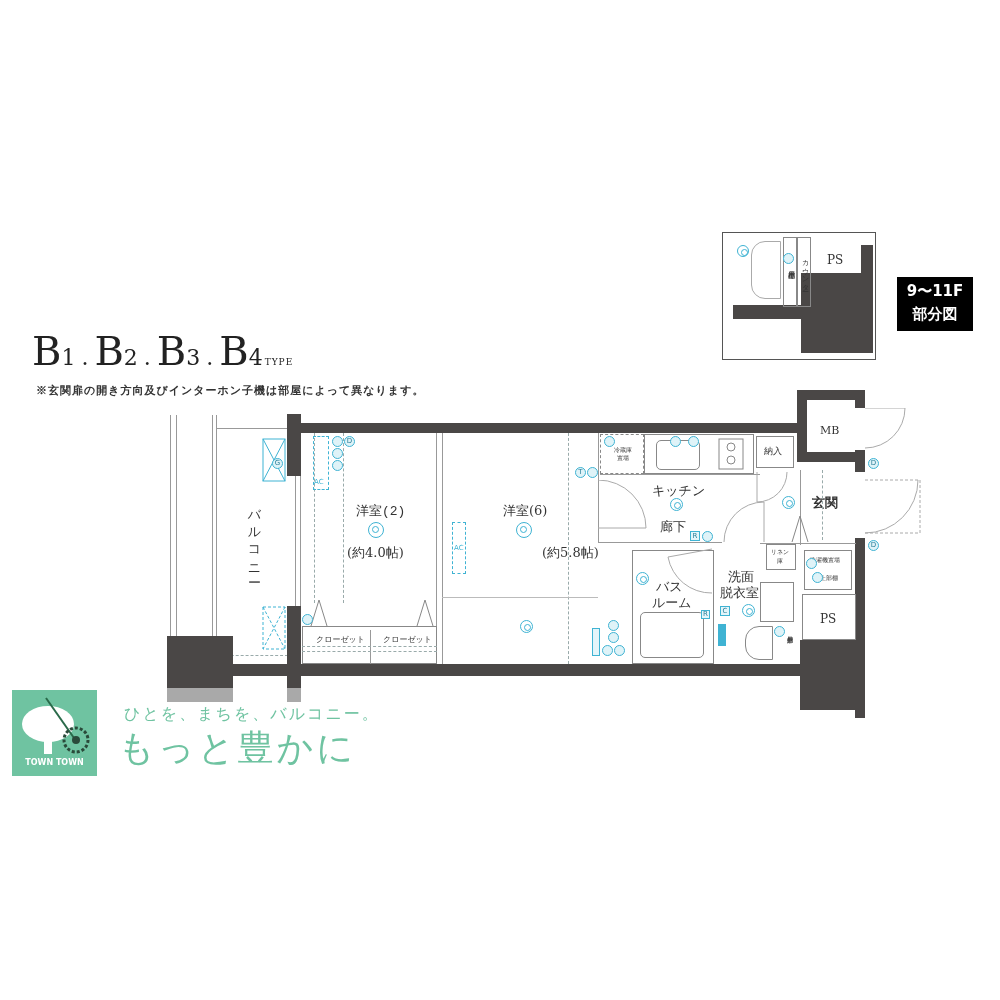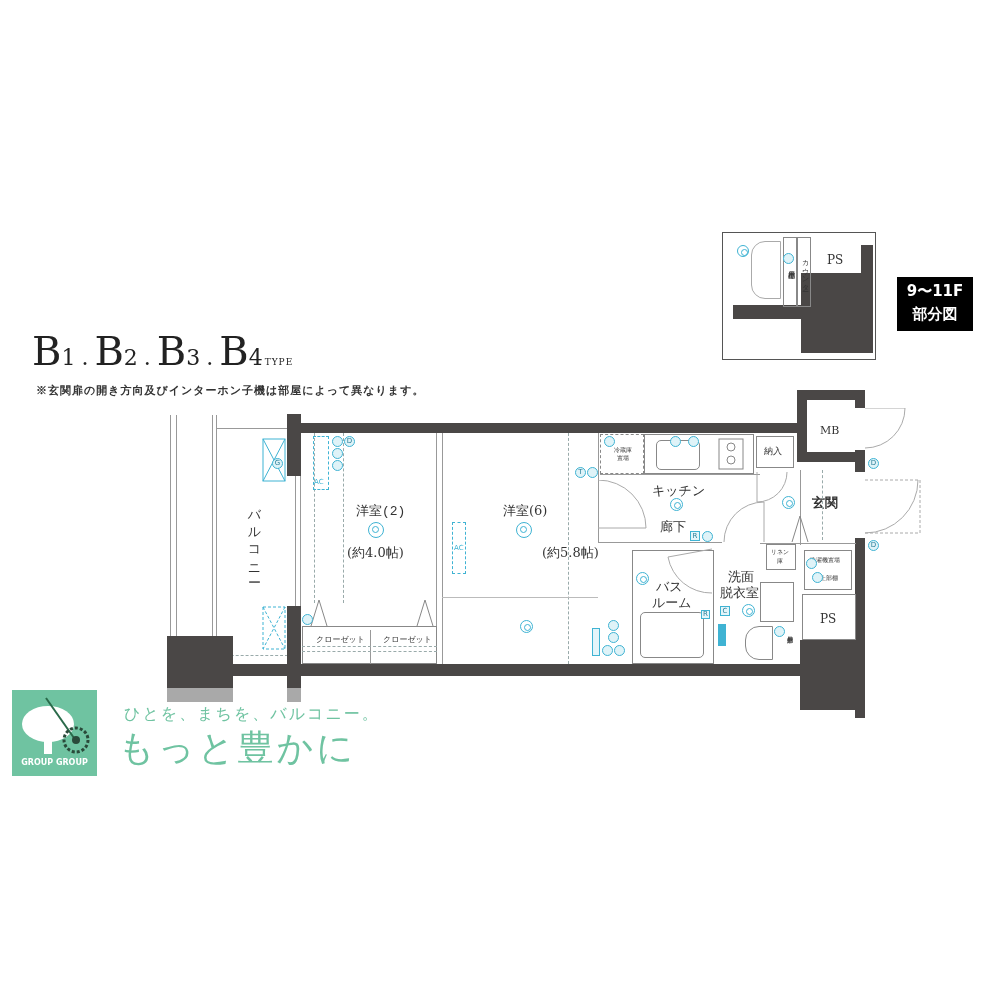--- a/index.html
+++ b/index.html
@@ -221,16 +221,16 @@
 </div>
 
 <div class="abs" style="left:12px;top:690px;width:85px;height:86px;background:#6fc3a1;">
   <svg class="abs" style="left:6px;top:6px;" width="74" height="60">
     <ellipse cx="30" cy="28" rx="26" ry="18" fill="#fff"></ellipse>
     <rect x="26" y="40" width="8" height="18" fill="#fff"></rect>
     <line x1="28" y1="2" x2="56" y2="42" stroke="#2a6a4a" stroke-width="2"></line>
     <circle cx="58" cy="44" r="12" fill="none" stroke="#2a4a3a" stroke-width="3" stroke-dasharray="3,2"></circle>
     <circle cx="58" cy="44" r="4" fill="#2a4a3a"></circle>
   </svg>
-  <div class="abs" style="left:0;width:85px;top:68px;text-align:center;color:#fff;font-family:'DejaVu Sans',sans-serif;font-size:8px;font-weight:bold;">GROUP GROUP</div>
+  <div class="abs" style="left:0;width:85px;top:68px;text-align:center;color:#fff;font-family:'DejaVu Sans',sans-serif;font-size:8px;font-weight:bold;">TOWN TOWN</div>
 </div>
 <div class="abs" style="left:124px;top:704px;font-family:'DejaVu Sans',sans-serif;font-size:16px;color:#6fc3a1;letter-spacing:2px;white-space:nowrap;">ひとを、まちを、バルコニー。</div>
 <div class="abs" style="left:118px;top:724px;font-family:'DejaVu Sans',sans-serif;font-size:36px;color:#6fc3a1;letter-spacing:3px;white-space:nowrap;">もっと豊かに</div>
 
 </body></html>

